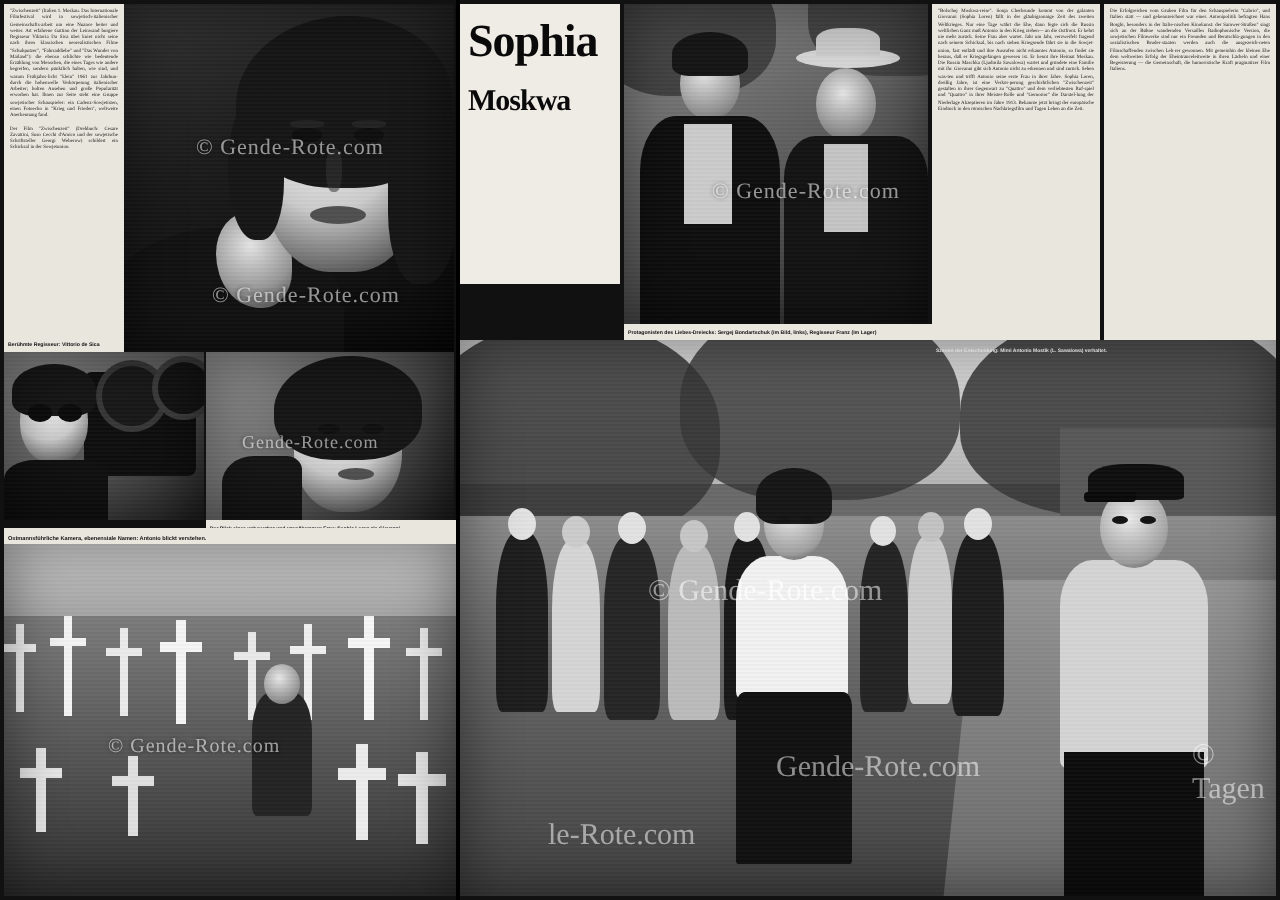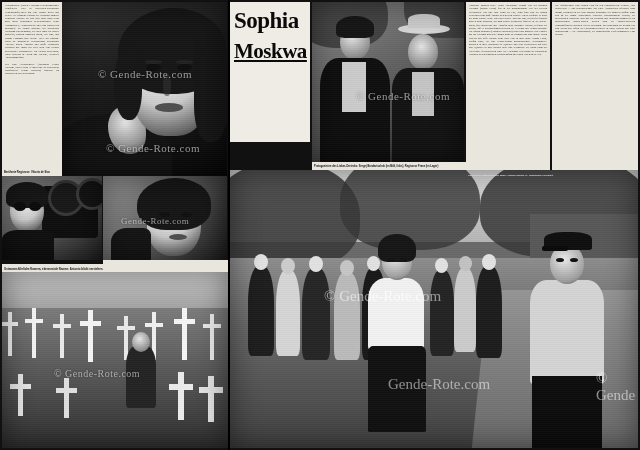--- a/index.html
+++ b/index.html
@@ -124,21 +124,21 @@
     <div class="grain"></div>
       <div class="vig"></div>
     <div class="wm" style="left:18px;top:40px;font-size:9px;">Gende-Rote.com</div>
   </div>
 
   <div class="caption" style="left:103px;top:260px;width:124px;height:7px;font-size:2.5px;line-height:7px;">Der Blick eines unbeuerbar und unvollkommen Frau: Sophia Loren als Giovanni</div>
   <div class="caption" style="left:2px;top:264px;width:225px;height:8px;font-size:2.8px;line-height:8px;">Ostmannsführliche Kamera, ebenensiale Namen: Antonio blickt verstehen.</div>
 
   <div class="headline" style="left:228px;top:2px;width:82px;height:140px;">
     <div class="h">Sophia</div>
-    <div class="h" style="font-size:21px;text-decoration:underline;">Moskwa</div>
+    <div class="h" style="font-size:15px;">Moskwa</div>
   </div>
 
   <div class="photo" style="left:312px;top:2px;width:152px;height:160px;">
     <div style="position:absolute;inset:0;background:linear-gradient(150deg,#8f8a7e,#625d53 50%,#2b2924 100%);"></div>
 
     <div class="tree" style="left:-14px;top:-24px;width:90px;height:70px;opacity:.8;"></div>
     <div class="tree" style="left:92px;top:-30px;width:90px;height:66px;opacity:.75;"></div>
 
     <div class="head" style="left:28px;top:22px;width:30px;height:36px;background:radial-gradient(circle at 40% 35%,#e8e1d3,#8d8476 75%,#3c3831 100%);"></div>
     <div class="hair" style="left:24px;top:14px;width:38px;height:22px;border-radius:55% 55% 25% 25%;"></div>
@@ -203,21 +203,22 @@
     <div class="head" style="left:320px;top:74px;width:34px;height:40px;background:radial-gradient(circle at 42% 38%,#ece5d6,#a39a89 70%,#47423a 100%);"></div>
     <div style="position:absolute;left:314px;top:62px;width:48px;height:18px;background:#15140f;border-radius:40% 40% 10% 10%;"></div>
     <div style="position:absolute;left:312px;top:76px;width:26px;height:5px;background:#100f0b;border-radius:2px;"></div>
     <div class="blob" style="left:326px;top:88px;width:8px;height:4px;background:#191710;"></div>
     <div class="blob" style="left:340px;top:88px;width:8px;height:4px;background:#191710;"></div>
 
     <div class="grain"></div>
       <div class="vig"></div>
     <div class="wmbig" style="left:94px;top:118px;">© Gende-Rote.com</div>
     <div class="wmbig" style="left:158px;top:206px;">Gende-Rote.com</div>
-    <div class="wmbig" style="left:366px;top:200px;">© Gende</div>
+    <div class="wmbig" style="left:366px;top:200px;">© Tagen</div>
+    <div class="wmbig" style="left:44px;top:240px;">le-Rote.com</div>
   </div>
   <div class="caption" style="left:466px;top:171px;width:172px;height:7px;font-size:2.5px;line-height:7px;background:transparent;color:#ddd;">Szenen der Entscheidung: Mimi Antonio Mostik (L. Sawalowa) verhaltet.</div>
 
   <div class="photo" style="left:2px;top:272px;width:226px;height:176px;">
     <div class="sky" style="height:40px;background:linear-gradient(#cfcdc6,#9f9c94);"></div>
     <div class="ground" style="height:140px;background:linear-gradient(#7e7b72,#35332d);"></div>
 
     <div style="position:absolute;left:0;top:34px;width:226px;height:120px;">
       <div style="position:absolute;left:6px;top:6px;width:4px;height:44px;background:#efece2;"></div>
       <div style="position:absolute;left:0px;top:16px;width:16px;height:4px;background:#efece2;"></div>

